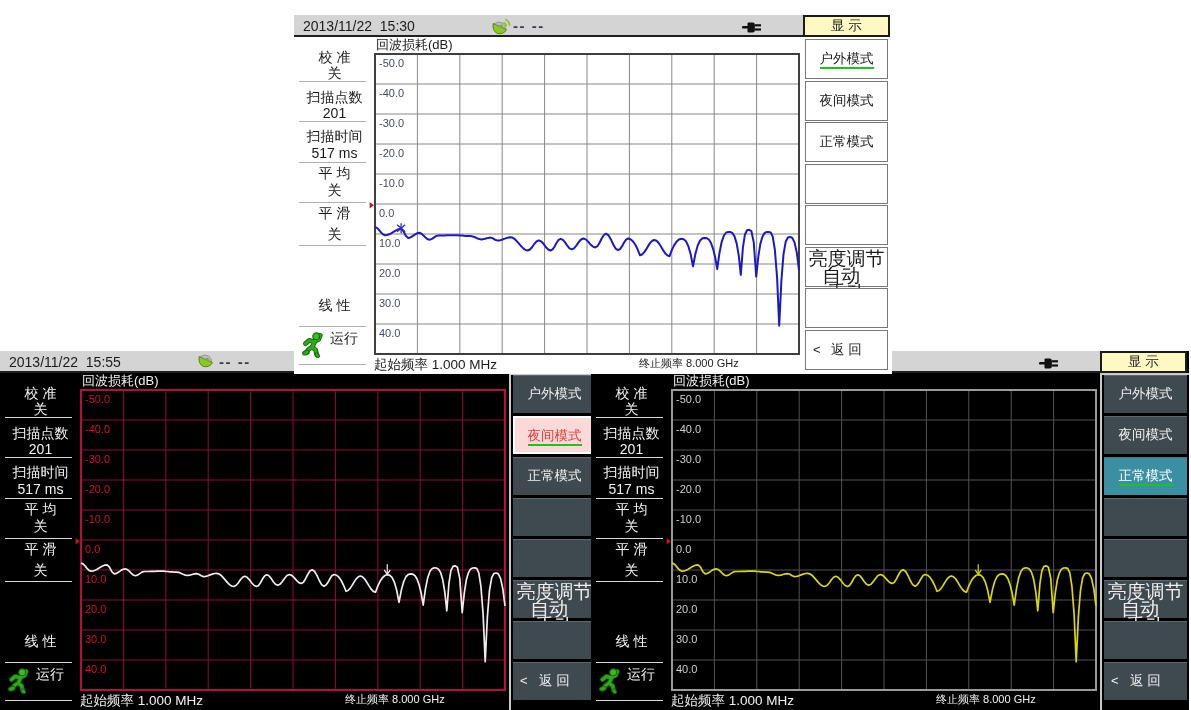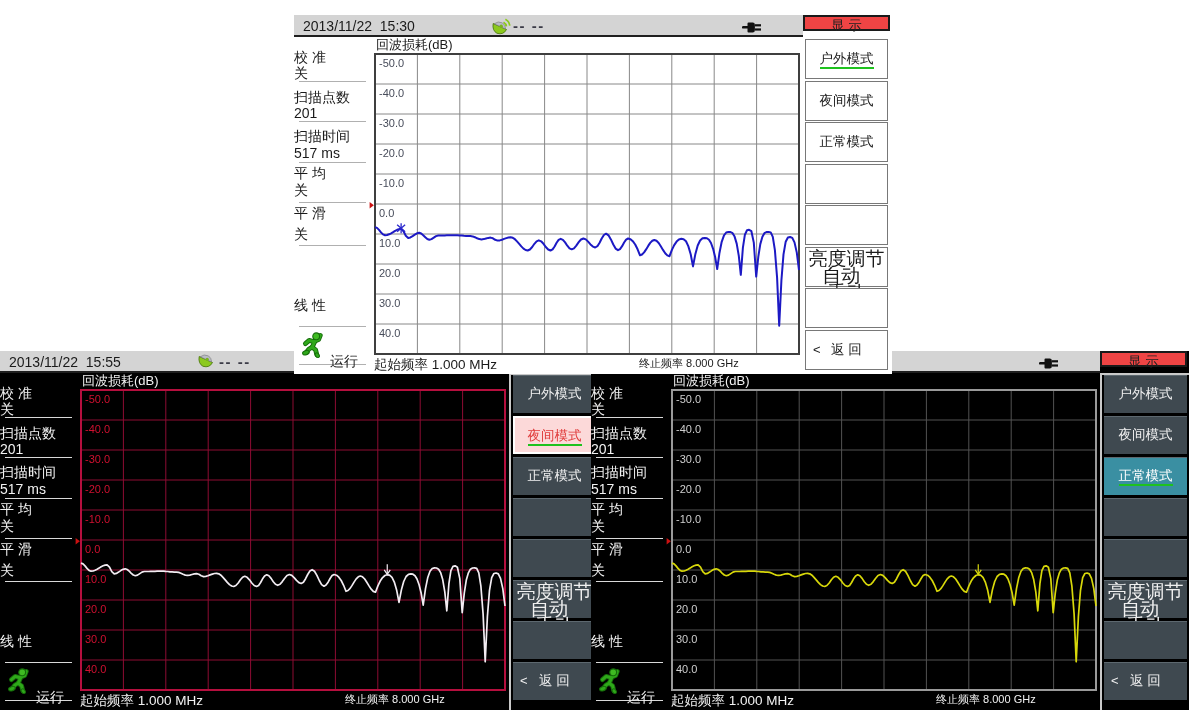--- a/index.html
+++ b/index.html
@@ -3,26 +3,26 @@
 *{margin:0;padding:0;box-sizing:border-box}
 body{width:1191px;height:710px;background:#fff;position:relative;overflow:hidden;
   font-family:"Liberation Sans",sans-serif}
 .panel{position:absolute;width:598px;height:359px}
 .hdr{position:absolute;left:0;top:0;width:509px;height:22px;background:#d4d4d4;
   border-bottom:2px solid #1f1f1f;font-size:14px;color:#1a1a1a}
 .date{position:absolute;left:9px;top:3px}
 .gico{position:absolute;left:198px;top:2px}
 .dashes{position:absolute;left:219px;top:2px;font-weight:bold;color:#3a3a46;letter-spacing:1.5px;font-size:15px}
 .plug{position:absolute;left:448px;top:5px}
-.disp{position:absolute;left:509px;top:0;width:87px;height:16px;background:#ef4444;
+.disp{position:absolute;left:509px;top:0;width:87px;height:22px;background:#fef9c3;
   border:2px solid #1a1a1a;text-align:center;font-size:13.5px;color:#222;line-height:18px}
-.sl{position:absolute;left:0;width:81px;text-align:left;font-size:14px;line-height:16px}
+.sl{position:absolute;left:0;width:81px;text-align:center;font-size:14px;line-height:16px}
 .ssep{position:absolute;left:5px;width:67px;height:1px}
 .runner{position:absolute;left:7px;top:317px}
-.runtxt{position:absolute;left:36px;top:338px;font-size:14px}
+.runtxt{position:absolute;left:36px;top:315px;font-size:14px}
 .ctitle{position:absolute;left:82px;top:23px;font-size:13px;line-height:14px}
 .f1{position:absolute;left:80px;top:341px;font-size:13.5px}
 .f2{position:absolute;left:345px;top:341px;font-size:11px}
 .mcol{position:absolute;left:509px;top:22px;width:89px;height:403px}
 .btn{position:absolute;left:2px;width:83px;height:40px;text-align:center;font-size:13.5px;
   line-height:38px}
 .btn.l{background:#fff;border:1px solid #787878;color:#1a1a1a}
 .btn.d{background:#3f4950;color:#f0f0f0;border-top:1px solid #5d686f}
 .u{display:inline-block;line-height:16px;border-bottom:2px solid #1ec21e}
 .two{line-height:17px;padding-top:2px;font-size:19px}

